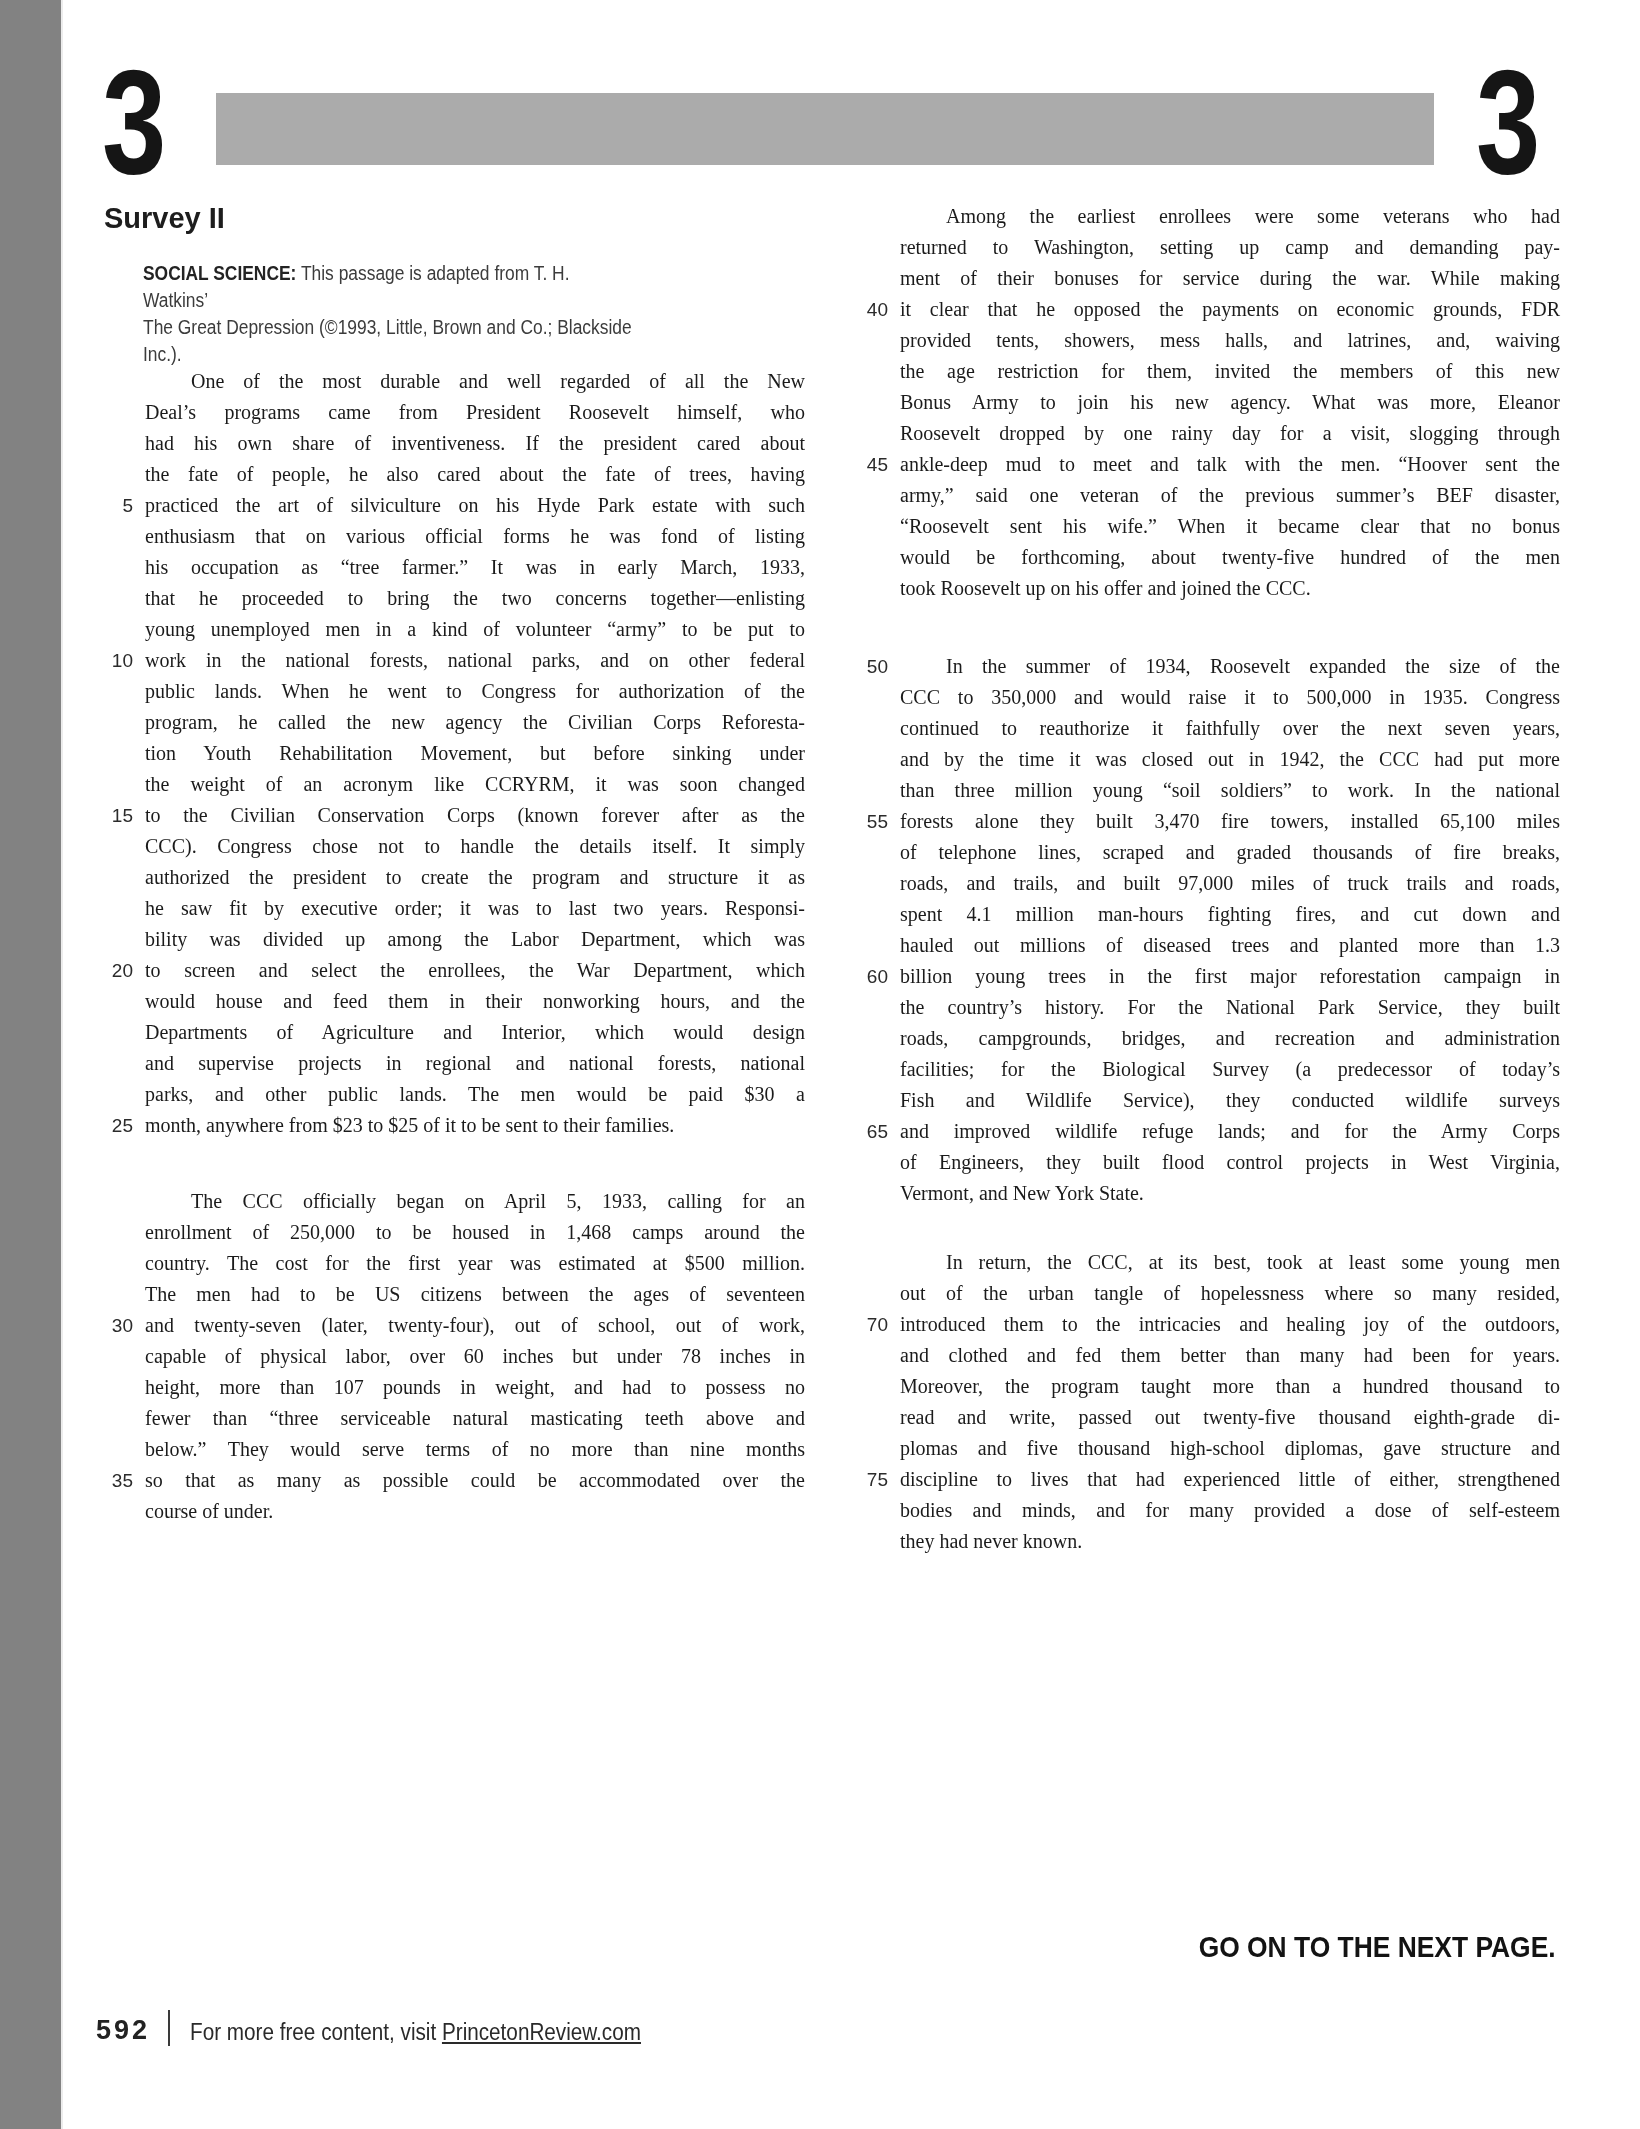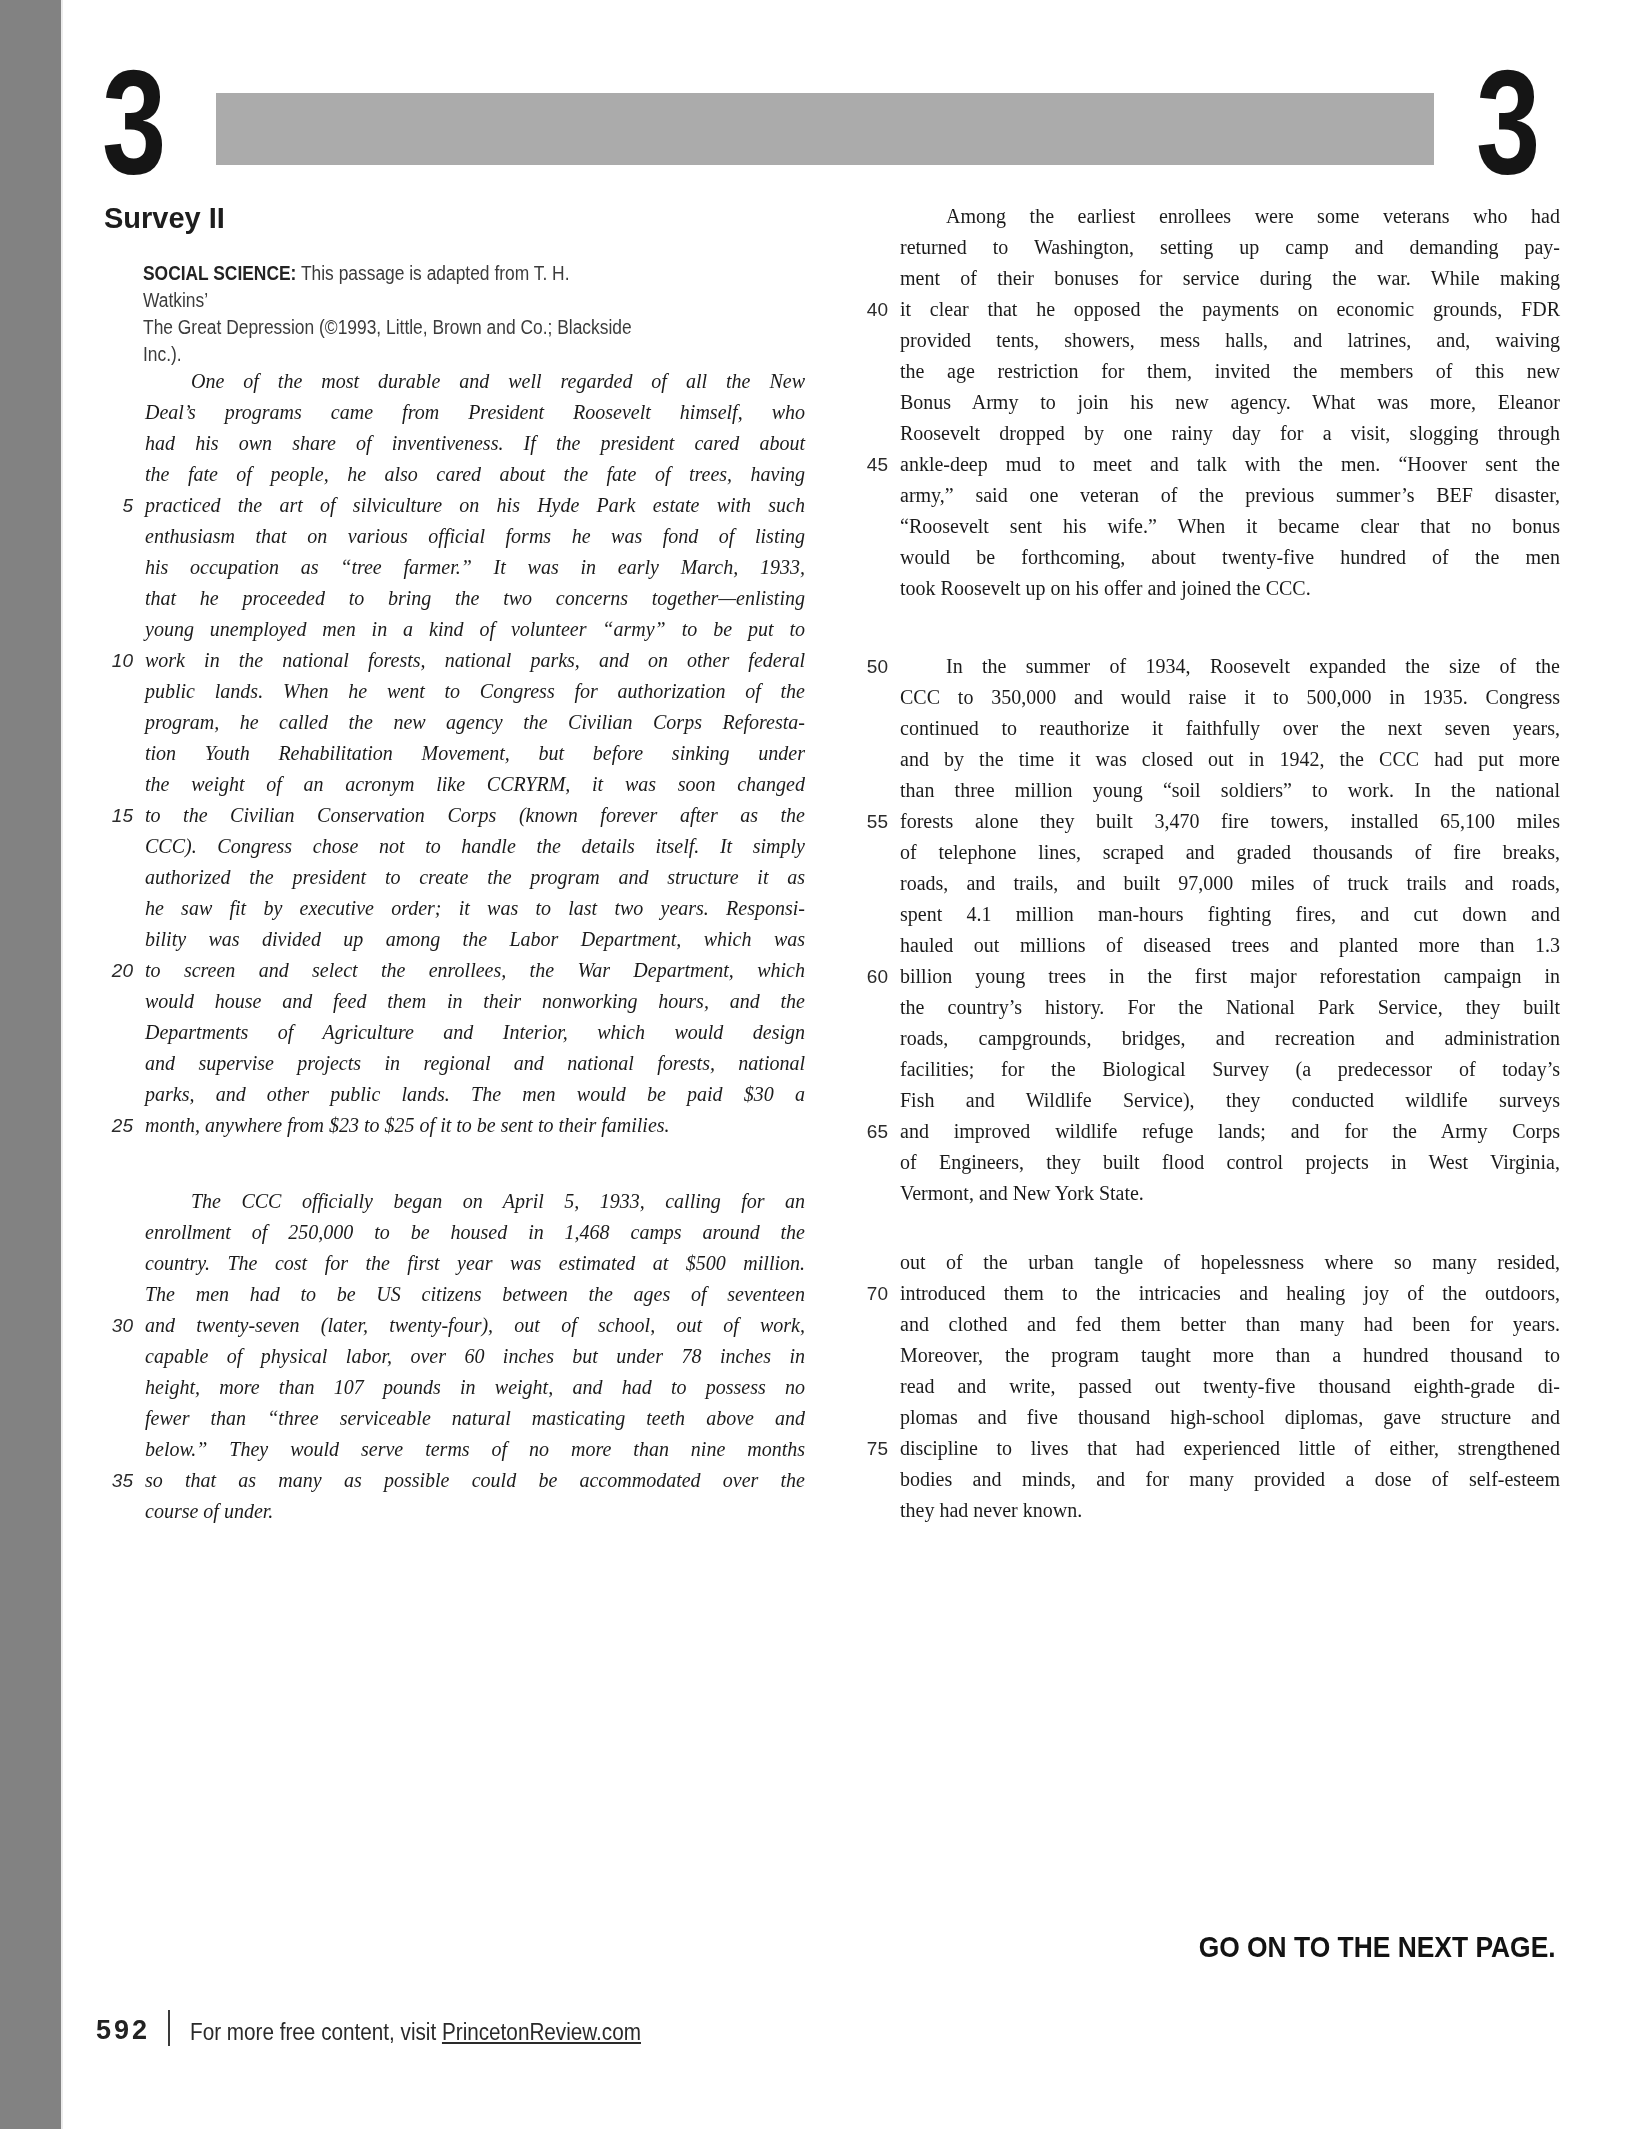--- a/index.html
+++ b/index.html
@@ -29,21 +29,21 @@
   .source-note {
     position:absolute; left:143px; top:260px; width:565px;
     font-family:"Liberation Sans", sans-serif; font-size:20px;
     line-height:27px; color:#3c3c3c;
     transform:scaleX(0.87); transform-origin:left top;
   }
   .note-label { font-weight:bold; color:#232323; }
   .col {
     position:absolute; font-size:20px; color:#1b1b1b;
   }
-  #col-left  { left:95px;  top:366px; width:710px;font-style:italic; }
+  #col-left  { left:95px;  top:366px; width:710px; }
   #col-right { left:850px; top:201px; width:710px; }
   .line { display:flex; height:31px; }
   .num {
     flex:none; width:38px; text-align:right; padding-right:12px;
     font-family:"Liberation Sans", sans-serif; font-size:19px;
     line-height:31px; color:#2b2b2b;
   }
   .txt {
     flex:1; line-height:31px; text-align:justify; text-align-last:justify;
     overflow:visible;
@@ -354,20 +354,24 @@
       </div>
       <div class="line">
         <div class="num"></div>
         <div class="txt">of Engineers, they built flood control projects in West Virginia,</div>
       </div>
       <div class="line end">
         <div class="num"></div>
         <div class="txt">Vermont, and New York State.</div>
       </div>
       <div class="para-gap" style="height: 38px;"></div>
+      <div class="line indent">
+        <div class="num"></div>
+        <div class="txt">In return, the CCC, at its best, took at least some young men</div>
+      </div>
       <div class="line">
         <div class="num"></div>
         <div class="txt">out of the urban tangle of hopelessness where so many resided,</div>
       </div>
       <div class="line">
         <div class="num">70</div>
         <div class="txt">introduced them to the intricacies and healing joy of the outdoors,</div>
       </div>
       <div class="line">
         <div class="num"></div>

